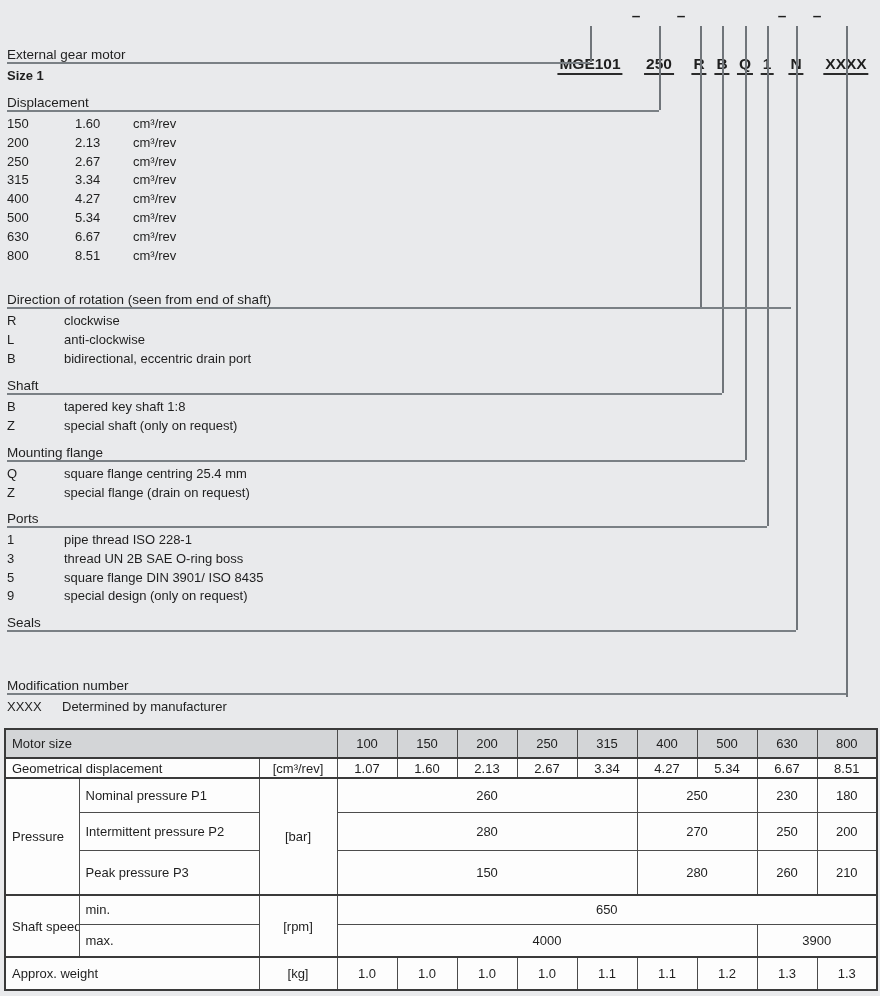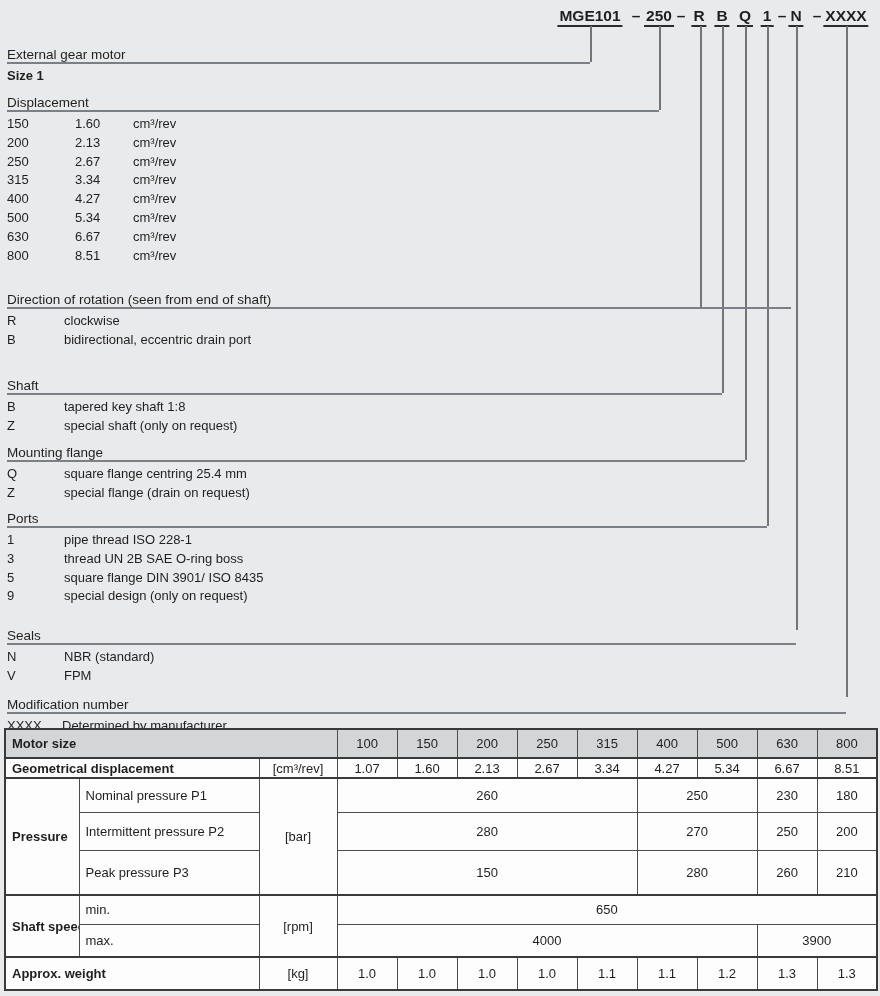--- a/index.html
+++ b/index.html
@@ -6,21 +6,21 @@
   .page{
     position:relative;width:880px;height:996px;background:#e9eaec;
     font-family:"Liberation Sans","DejaVu Sans",sans-serif;color:#1f1f1f;
     overflow:hidden;
   }
   
   .seg,.sep{
     position:absolute;top:7px;transform:translateX(-50%);
     font-weight:bold;font-size:15.5px;line-height:17px;white-space:nowrap;
   }
-  .seg{border-bottom:2px solid #2b2b2b;padding:0 2px 1px 2px;}
+  .seg{border-bottom:2px solid #2b2b2b;padding:0 2px 1px 2px;margin-top:48px;}
   
   .vline{position:absolute;width:2px;background:#70757a;}
   
   .sec{position:absolute;left:7px;}
   .sec-h{
     font-weight:normal;font-size:13.5px;line-height:15px;
     border-bottom:2px solid #7a8085;white-space:nowrap;
   }
   .rows{font-size:13px;line-height:18.8px;padding-top:3px;}
   .rows .bold{font-weight:bold;}
@@ -33,21 +33,21 @@
     position:absolute;left:4px;top:728px;width:872px;
     border-collapse:collapse;table-layout:fixed;
     font-size:13px;color:#1f1f1f;background:#fdfdfd;
     border:2px solid #3a3a3a;
   }
   table.spec td{
     border:1px solid #4c4c4c;padding:0 3px;text-align:center;
     overflow:hidden;white-space:nowrap;
   }
   table.spec tr.thick td{border-top-width:2px;border-top-color:#3a3a3a;}
-  table.spec td.lab{text-align:left;font-weight:bold;padding-left:6px;margin-top:44px;}
+  table.spec td.lab{text-align:left;font-weight:normal;padding-left:6px;margin-top:44px;}
   table.spec td.sub{text-align:left;padding-left:6px;font-weight:normal;}
   table.spec tr.hdr td{background:#d3d5d7;}
   .r29{height:29px}.r30{height:20px}.r34{height:34px}.r38{height:38px}
   .r41{height:45px}.r28{height:33px}.r33{height:33px}
 </style>
 </head>
 <body>
 
 <div class="page">
 
@@ -91,20 +91,21 @@
       <div><span class="cc-wide">500</span><span class="vv">5.34</span><span>cm³/rev</span></div>
       <div><span class="cc-wide">630</span><span class="vv">6.67</span><span>cm³/rev</span></div>
       <div><span class="cc-wide">800</span><span class="vv">8.51</span><span>cm³/rev</span></div>
     </div>
   </div>
 
   <div class="sec" style="top:292px">
     <div class="sec-h" style="width:784px">Direction of rotation (seen from end of shaft)</div>
     <div class="rows">
       <div><span class="cc">R</span><span>clockwise</span></div>
+      <div><span class="cc">L</span><span>anti-clockwise</span></div>
       <div><span class="cc">B</span><span>bidirectional, eccentric drain port</span></div>
     </div>
   </div>
 
   <div class="sec" style="top:378px">
     <div class="sec-h" style="width:715px">Shaft</div>
     <div class="rows">
       <div><span class="cc">B</span><span>tapered key shaft 1:8</span></div>
       <div><span class="cc">Z</span><span>special shaft (only on request)</span></div>
     </div>
@@ -121,29 +122,25 @@
   <div class="sec" style="top:511px">
     <div class="sec-h" style="width:760px">Ports</div>
     <div class="rows">
       <div><span class="cc">1</span><span>pipe thread ISO 228-1</span></div>
       <div><span class="cc">3</span><span>thread UN 2B SAE O-ring boss</span></div>
       <div><span class="cc">5</span><span>square flange DIN 3901/ ISO 8435</span></div>
       <div><span class="cc">9</span><span>special design (only on request)</span></div>
     </div>
   </div>
 
-  <div class="sec" style="top:628px">
+  <div class="sec" style="top:615px">
     <div class="sec-h" style="width:789px">Seals</div>
-    <div class="rows">
-      <div><span class="cc">N</span><span>NBR (standard)</span></div>
-      <div><span class="cc">V</span><span>FPM</span></div>
-    </div>
-  </div>
-
-  <div class="sec" style="top:697px">
+  </div>
+
+  <div class="sec" style="top:678px">
     <div class="sec-h" style="width:839px">Modification number</div>
     <div class="rows">
       <div><span class="cc-xxxx">XXXX</span><span>Determined by manufacturer</span></div>
     </div>
   </div>
 
   <table class="spec">
     <colgroup>
       <col style="width:74px">
         <col style="width:180px">

